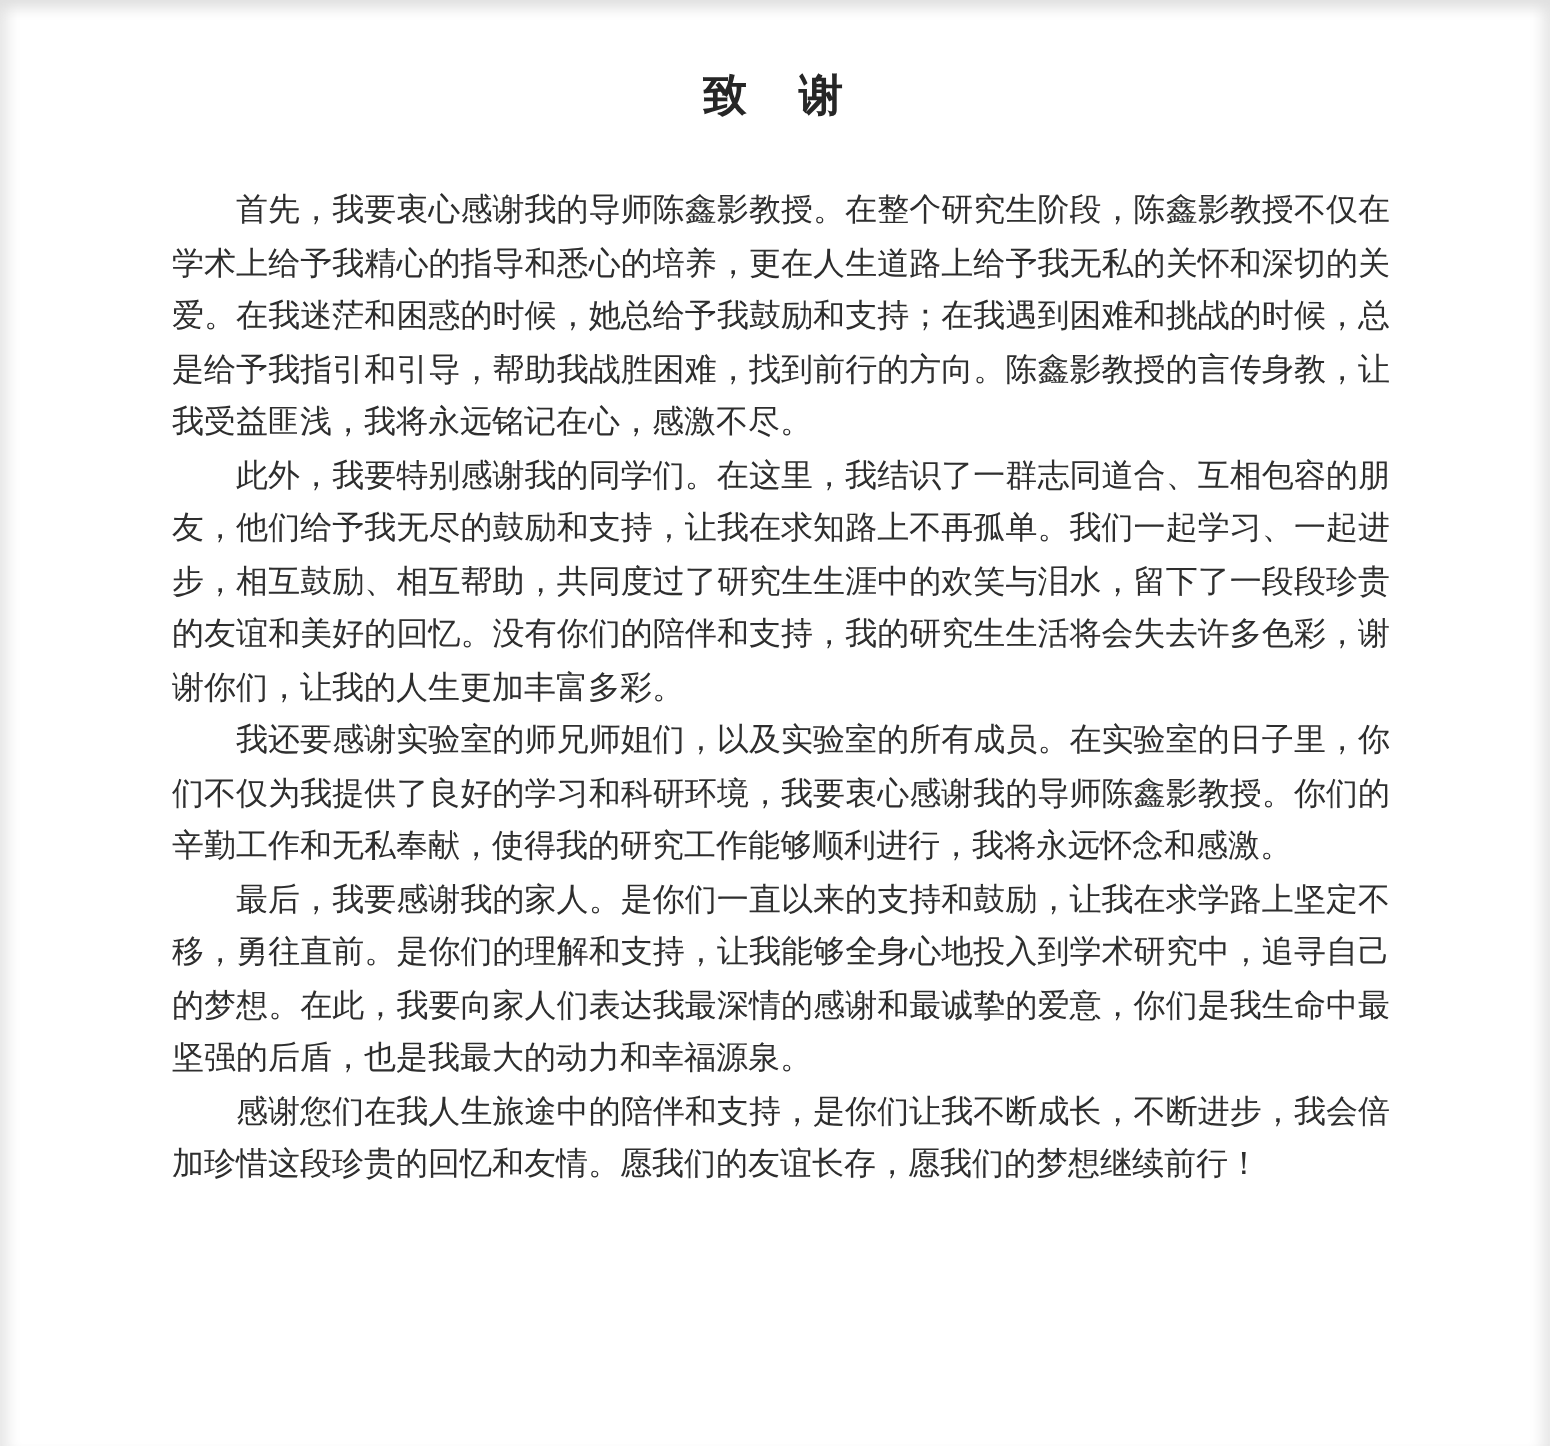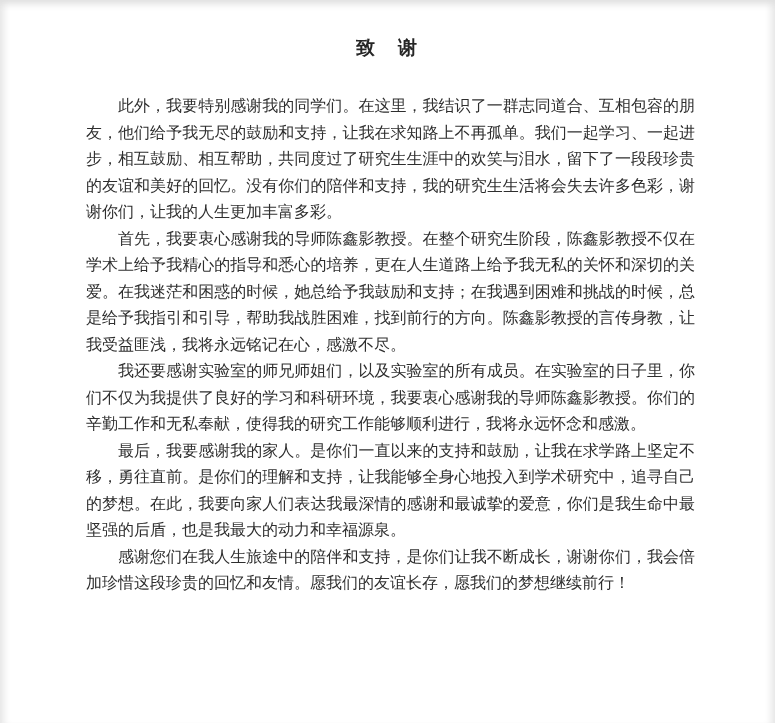--- a/index.html
+++ b/index.html
@@ -17,21 +17,21 @@
     box-sizing: border-box;
     
     box-shadow:
       inset 0 9px 7px -5px #dfdfdf,
       inset 9px 0 7px -5px #e7e7e7,
       inset -9px 0 7px -5px #e7e7e7;
   }
   .doc-title {
     margin: 34px 0 0 0;
     text-align: center;
-    font-size: 19px;
+    font-size: 22px;
     font-weight: bold;
     color: #262626;
     letter-spacing: 2px;
     line-height: 28px;
   }
   .doc-body {
     margin: 31px 0 0 86px;
     width: 609px;
   }
   .doc-body p {
@@ -44,19 +44,19 @@
     text-indent: 2em;
     word-break: break-all;
   }
 </style>
 </head>
 <body>
 
 <div class="page">
   <h1 class="doc-title">致　谢</h1>
   <div class="doc-body">
+    <p>首先，我要衷心感谢我的导师陈鑫影教授。在整个研究生阶段，陈鑫影教授不仅在学术上给予我精心的指导和悉心的培养，更在人生道路上给予我无私的关怀和深切的关爱。在我迷茫和困惑的时候，她总给予我鼓励和支持；在我遇到困难和挑战的时候，总是给予我指引和引导，帮助我战胜困难，找到前行的方向。陈鑫影教授的言传身教，让我受益匪浅，我将永远铭记在心，感激不尽。</p>
     <p>此外，我要特别感谢我的同学们。在这里，我结识了一群志同道合、互相包容的朋友，他们给予我无尽的鼓励和支持，让我在求知路上不再孤单。我们一起学习、一起进步，相互鼓励、相互帮助，共同度过了研究生生涯中的欢笑与泪水，留下了一段段珍贵的友谊和美好的回忆。没有你们的陪伴和支持，我的研究生生活将会失去许多色彩，谢谢你们，让我的人生更加丰富多彩。</p>
-    <p>首先，我要衷心感谢我的导师陈鑫影教授。在整个研究生阶段，陈鑫影教授不仅在学术上给予我精心的指导和悉心的培养，更在人生道路上给予我无私的关怀和深切的关爱。在我迷茫和困惑的时候，她总给予我鼓励和支持；在我遇到困难和挑战的时候，总是给予我指引和引导，帮助我战胜困难，找到前行的方向。陈鑫影教授的言传身教，让我受益匪浅，我将永远铭记在心，感激不尽。</p>
     <p>我还要感谢实验室的师兄师姐们，以及实验室的所有成员。在实验室的日子里，你们不仅为我提供了良好的学习和科研环境，我要衷心感谢我的导师陈鑫影教授。你们的辛勤工作和无私奉献，使得我的研究工作能够顺利进行，我将永远怀念和感激。</p>
     <p>最后，我要感谢我的家人。是你们一直以来的支持和鼓励，让我在求学路上坚定不移，勇往直前。是你们的理解和支持，让我能够全身心地投入到学术研究中，追寻自己的梦想。在此，我要向家人们表达我最深情的感谢和最诚挚的爱意，你们是我生命中最坚强的后盾，也是我最大的动力和幸福源泉。</p>
-    <p>感谢您们在我人生旅途中的陪伴和支持，是你们让我不断成长，谢谢你们，我会倍加珍惜这段珍贵的回忆和友情。愿我们的友谊长存，愿我们的梦想继续前行！</p>
+    <p>感谢您们在我人生旅途中的陪伴和支持，是你们让我不断成长，不断进步，我会倍加珍惜这段珍贵的回忆和友情。愿我们的友谊长存，愿我们的梦想继续前行！</p>
   </div>
 </div>
 
 </body></html>

